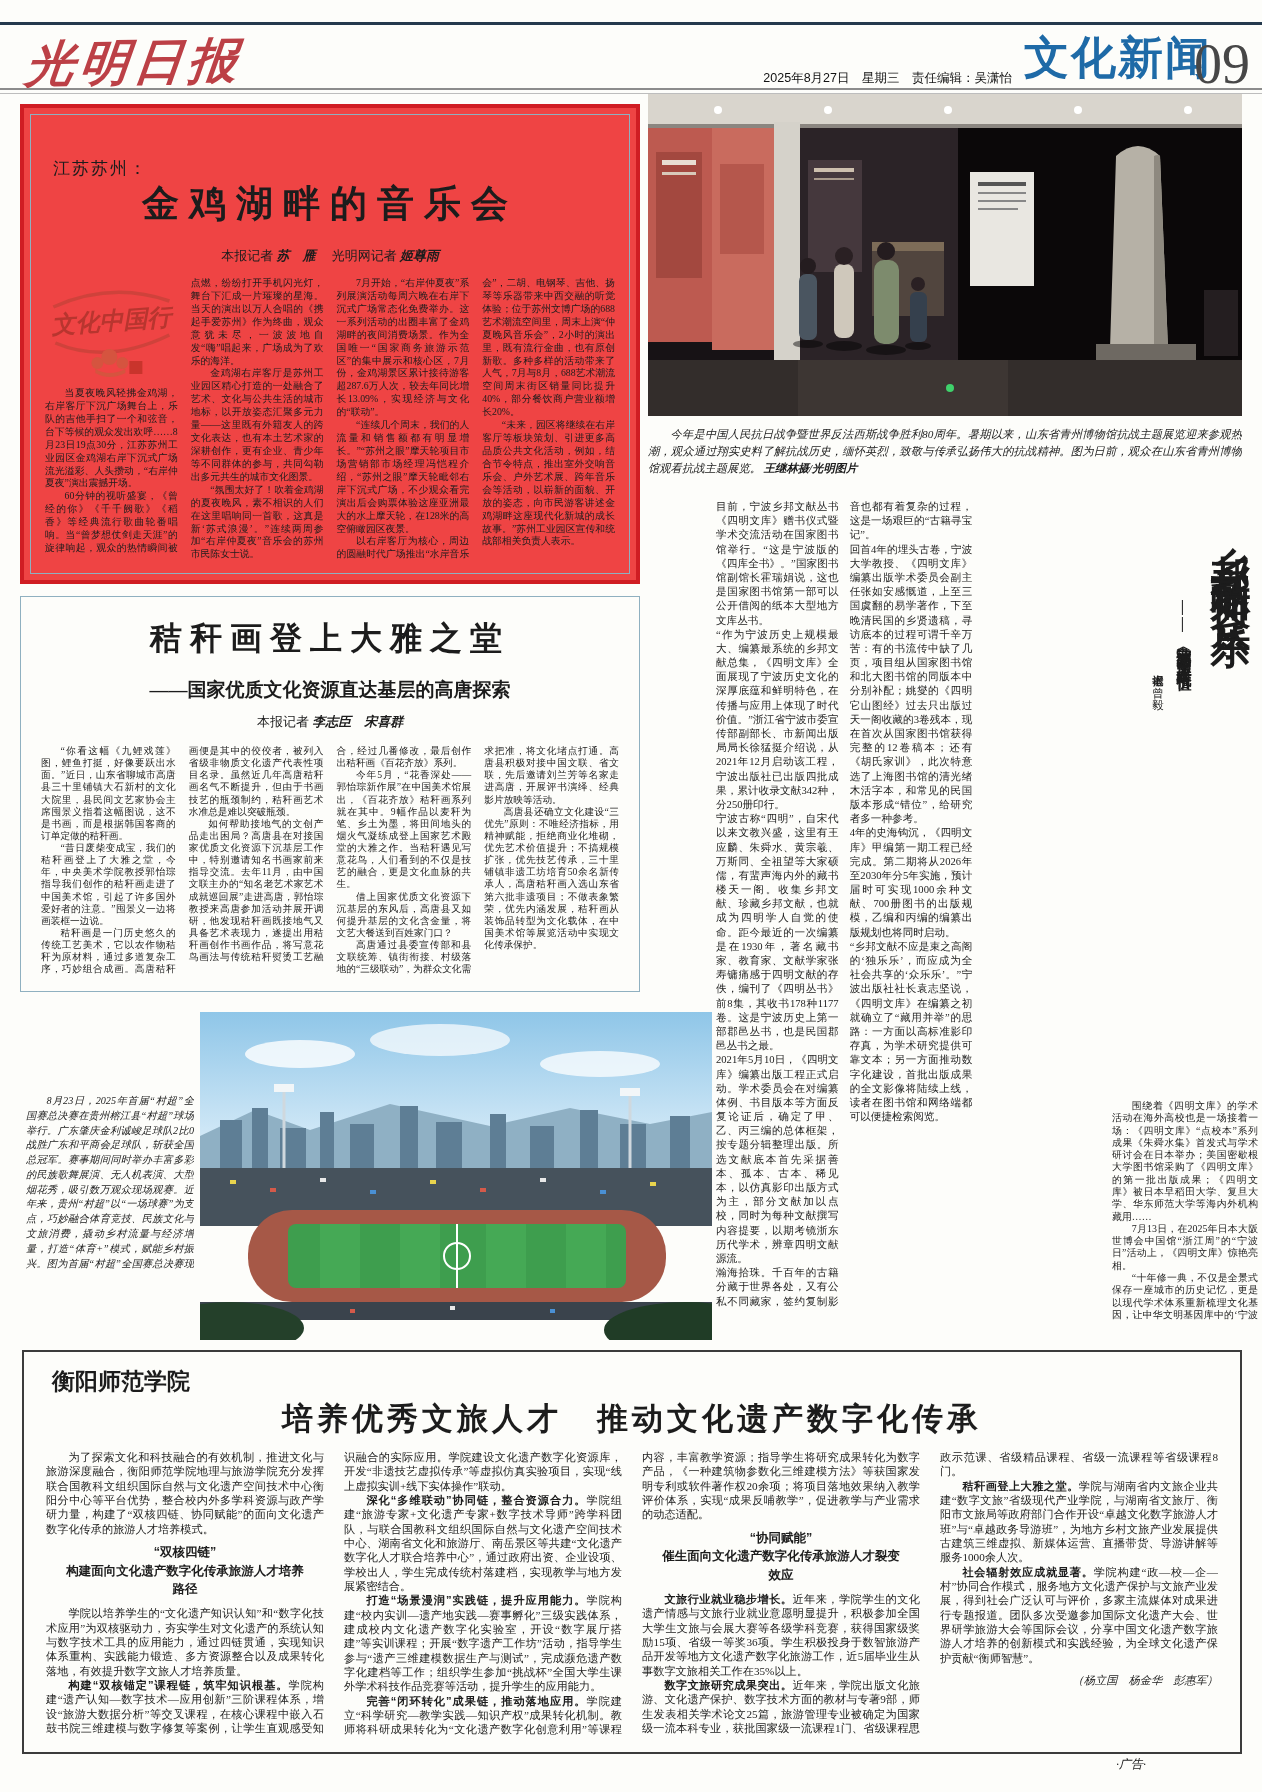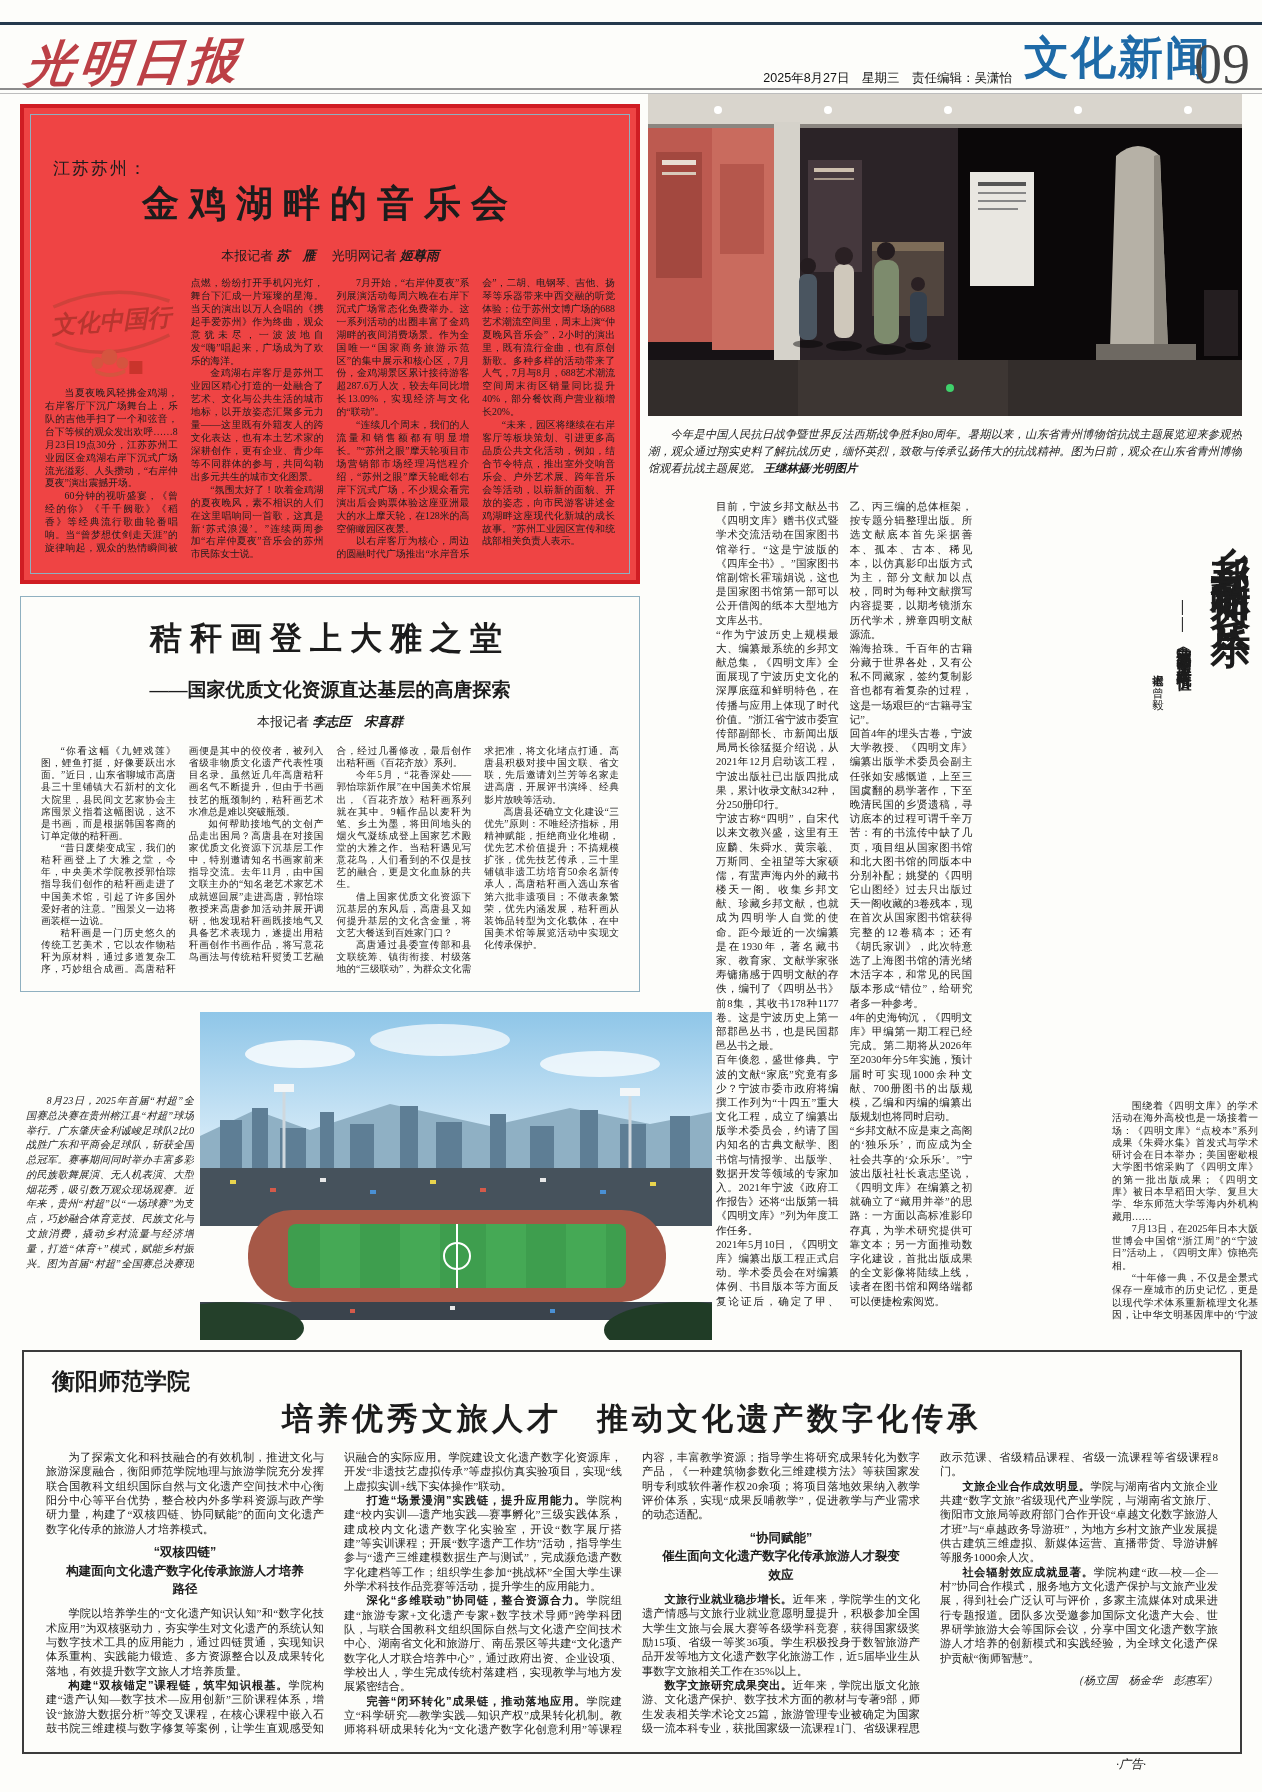--- a/index.html
+++ b/index.html
@@ -261,21 +261,20 @@
         <rect x="74" y="72" width="20" height="8" fill="#f2f6f8"></rect>
       <line x1="430" y1="156" x2="430" y2="84" stroke="#cfd8de" stroke-width="3"></line>
         <rect x="420" y="76" width="20" height="8" fill="#f2f6f8"></rect>
     </svg>
   </div>
 
   <div class="siming-cols">
     <p>目前，宁波乡邦文献丛书《四明文库》赠书仪式暨学术交流活动在国家图书馆举行。“这是宁波版的《四库全书》。”国家图书馆副馆长霍瑞娟说，这也是国家图书馆第一部可以公开借阅的纸本大型地方文库丛书。</p>
     <p>“作为宁波历史上规模最大、编纂最系统的乡邦文献总集，《四明文库》全面展现了宁波历史文化的深厚底蕴和鲜明特色，在传播与应用上体现了时代价值。”浙江省宁波市委宣传部副部长、市新闻出版局局长徐猛挺介绍说，从2021年12月启动该工程，宁波出版社已出版四批成果，累计收录文献342种，分250册印行。</p>
     <p>宁波古称“四明”，自宋代以来文教兴盛，这里有王应麟、朱舜水、黄宗羲、万斯同、全祖望等大家硕儒，有蜚声海内外的藏书楼天一阁。收集乡邦文献、珍藏乡邦文献，也就成为四明学人自觉的使命。距今最近的一次编纂是在1930年，著名藏书家、教育家、文献学家张寿镛痛感于四明文献的存佚，编刊了《四明丛书》前8集，其收书178种1177卷。这是宁波历史上第一部郡邑丛书，也是民国郡邑丛书之最。</p>
-    <p>百年倏忽，盛世修典。宁波的文献“家底”究竟有多少？宁波市委市政府将编撰工作列为“十四五”重大文化工程，成立了编纂出版学术委员会，约请了国内知名的古典文献学、图书馆与情报学、出版学、数据开发等领域的专家加入。2021年宁波《政府工作报告》还将“出版第一辑《四明文库》”列为年度工作任务。</p>
     <p>2021年5月10日，《四明文库》编纂出版工程正式启动。学术委员会在对编纂体例、书目版本等方面反复论证后，确定了甲、乙、丙三编的总体框架，按专题分辑整理出版。所选文献底本首先采据善本、孤本、古本、稀见本，以仿真影印出版方式为主，部分文献加以点校，同时为每种文献撰写内容提要，以期考镜浙东历代学术，辨章四明文献源流。</p>
     <p>瀚海拾珠。千百年的古籍分藏于世界各处，又有公私不同藏家，签约复制影音也都有着复杂的过程，这是一场艰巨的“古籍寻宝记”。</p>
     <p>回首4年的埋头古卷，宁波大学教授、《四明文库》编纂出版学术委员会副主任张如安感慨道，上至三国虞翻的易学著作，下至晚清民国的乡贤遗稿，寻访底本的过程可谓千辛万苦：有的书流传中缺了几页，项目组从国家图书馆和北大图书馆的同版本中分别补配；姚燮的《四明它山图经》过去只出版过天一阁收藏的3卷残本，现在首次从国家图书馆获得完整的12卷稿本；还有《胡氏家训》，此次特意选了上海图书馆的清光绪木活字本，和常见的民国版本形成“错位”，给研究者多一种参考。</p>
     <p>4年的史海钩沉，《四明文库》甲编第一期工程已经完成。第二期将从2026年至2030年分5年实施，预计届时可实现1000余种文献、700册图书的出版规模，乙编和丙编的编纂出版规划也将同时启动。</p>
     <p>“乡邦文献不应是束之高阁的‘独乐乐’，而应成为全社会共享的‘众乐乐’。”宁波出版社社长袁志坚说，《四明文库》在编纂之初就确立了“藏用并举”的思路：一方面以高标准影印存真，为学术研究提供可靠文本；另一方面推动数字化建设，首批出版成果的全文影像将陆续上线，读者在图书馆和网络端都可以便捷检索阅览。</p>
   </div>
   <div class="siming-vhead">
     <h2>乡邦文献如何『众乐乐』</h2>
     <div class="vsub">——宁波编纂《四明文库》寻求时代价值</div>
     <div class="vby">本报记者　曾　毅</div>
@@ -290,29 +289,29 @@
     <div class="ad-school">衡阳师范学院</div>
     <h2 class="ad-headline">培养优秀文旅人才　推动文化遗产数字化传承</h2>
     <div class="ad-cols">
       <p><span class="lead"></span><span>为了探索文化和科技融合的有效机制，推进文化与旅游深度融合，衡阳师范学院地理与旅游学院充分发挥联合国教科文组织国际自然与文化遗产空间技术中心衡阳分中心等平台优势，整合校内外多学科资源与政产学研力量，构建了“双核四链、协同赋能”的面向文化遗产数字化传承的旅游人才培养模式。</span></p>
       <div class="subhead">
         <div>“双核四链”</div>
           <div>构建面向文化遗产数字化传承旅游人才培养路径</div>
       </div>
       <p><span class="lead"></span><span>学院以培养学生的“文化遗产知识认知”和“数字化技术应用”为双核驱动力，夯实学生对文化遗产的系统认知与数字技术工具的应用能力，通过四链贯通，实现知识体系重构、实践能力锻造、多方资源整合以及成果转化落地，有效提升数字文旅人才培养质量。</span></p>
       <p><span class="lead">构建“双核锚定”课程链，筑牢知识根基。</span><span>学院构建“遗产认知—数字技术—应用创新”三阶课程体系，增设“旅游大数据分析”等交叉课程，在核心课程中嵌入石鼓书院三维建模与数字修复等案例，让学生直观感受知识融合的实际应用。学院建设文化遗产数字化资源库，开发“非遗技艺虚拟传承”等虚拟仿真实验项目，实现“线上虚拟实训+线下实体操作”联动。</span></p>
+      <p><span class="lead">深化“多维联动”协同链，整合资源合力。</span><span>学院组建“旅游专家+文化遗产专家+数字技术导师”跨学科团队，与联合国教科文组织国际自然与文化遗产空间技术中心、湖南省文化和旅游厅、南岳景区等共建“文化遗产数字化人才联合培养中心”，通过政府出资、企业设项、学校出人，学生完成传统村落建档，实现教学与地方发展紧密结合。</span></p>
       <p><span class="lead">打造“场景漫润”实践链，提升应用能力。</span><span>学院构建“校内实训—遗产地实践—赛事孵化”三级实践体系，建成校内文化遗产数字化实验室，开设“数字展厅搭建”等实训课程；开展“数字遗产工作坊”活动，指导学生参与“遗产三维建模数据生产与测试”，完成濒危遗产数字化建档等工作；组织学生参加“挑战杯”全国大学生课外学术科技作品竞赛等活动，提升学生的应用能力。</span></p>
-      <p><span class="lead">深化“多维联动”协同链，整合资源合力。</span><span>学院组建“旅游专家+文化遗产专家+数字技术导师”跨学科团队，与联合国教科文组织国际自然与文化遗产空间技术中心、湖南省文化和旅游厅、南岳景区等共建“文化遗产数字化人才联合培养中心”，通过政府出资、企业设项、学校出人，学生完成传统村落建档，实现教学与地方发展紧密结合。</span></p>
       <p><span class="lead">完善“闭环转化”成果链，推动落地应用。</span><span>学院建立“科学研究—教学实践—知识产权”成果转化机制。教师将科研成果转化为“文化遗产数字化创意利用”等课程内容，丰富教学资源；指导学生将研究成果转化为数字产品，《一种建筑物参数化三维建模方法》等获国家发明专利或软件著作权20余项；将项目落地效果纳入教学评价体系，实现“成果反哺教学”，促进教学与产业需求的动态适配。</span></p>
       <div class="subhead">
         <div>“协同赋能”</div>
           <div>催生面向文化遗产数字化传承旅游人才裂变效应</div>
       </div>
       <p><span class="lead">文旅行业就业稳步增长。</span><span>近年来，学院学生的文化遗产情感与文旅行业就业意愿明显提升，积极参加全国大学生文旅与会展大赛等各级学科竞赛，获得国家级奖励15项、省级一等奖36项。学生积极投身于数智旅游产品开发等地方文化遗产数字化旅游工作，近5届毕业生从事数字文旅相关工作在35%以上。</span></p>
       <p><span class="lead">数字文旅研究成果突出。</span><span>近年来，学院出版文化旅游、文化遗产保护、数字技术方面的教材与专著9部，师生发表相关学术论文25篇，旅游管理专业被确定为国家级一流本科专业，获批国家级一流课程1门、省级课程思政示范课、省级精品课程、省级一流课程等省级课程8门。</span></p>
-      <p><span class="lead">文旅企业合作成效明显。</span><span>学院与湖南省内文旅企业共建“数字文旅”省级现代产业学院，与湖南省文旅厅、衡阳市文旅局等政府部门合作开设“卓越文化数字旅游人才班”与“卓越政务导游班”，为地方乡村文旅产业发展提供古建筑三维虚拟、新媒体运营、直播带货、导游讲解等服务1000余人次。</span></p>
+      <p><span class="lead">秸秆画登上大雅之堂。</span><span>学院与湖南省内文旅企业共建“数字文旅”省级现代产业学院，与湖南省文旅厅、衡阳市文旅局等政府部门合作开设“卓越文化数字旅游人才班”与“卓越政务导游班”，为地方乡村文旅产业发展提供古建筑三维虚拟、新媒体运营、直播带货、导游讲解等服务1000余人次。</span></p>
       <p><span class="lead">社会辐射效应成就显著。</span><span>学院构建“政—校—企—村”协同合作模式，服务地方文化遗产保护与文旅产业发展，得到社会广泛认可与评价，多家主流媒体对成果进行专题报道。团队多次受邀参加国际文化遗产大会、世界研学旅游大会等国际会议，分享中国文化遗产数字旅游人才培养的创新模式和实践经验，为全球文化遗产保护贡献“衡师智慧”。</span></p>
       <p class="sig">（杨立国　杨金华　彭惠军）</p>
     </div>
   </div>
   <div class="ad-mark">·广告·</div>
 
 </div>
 
 </body></html>

